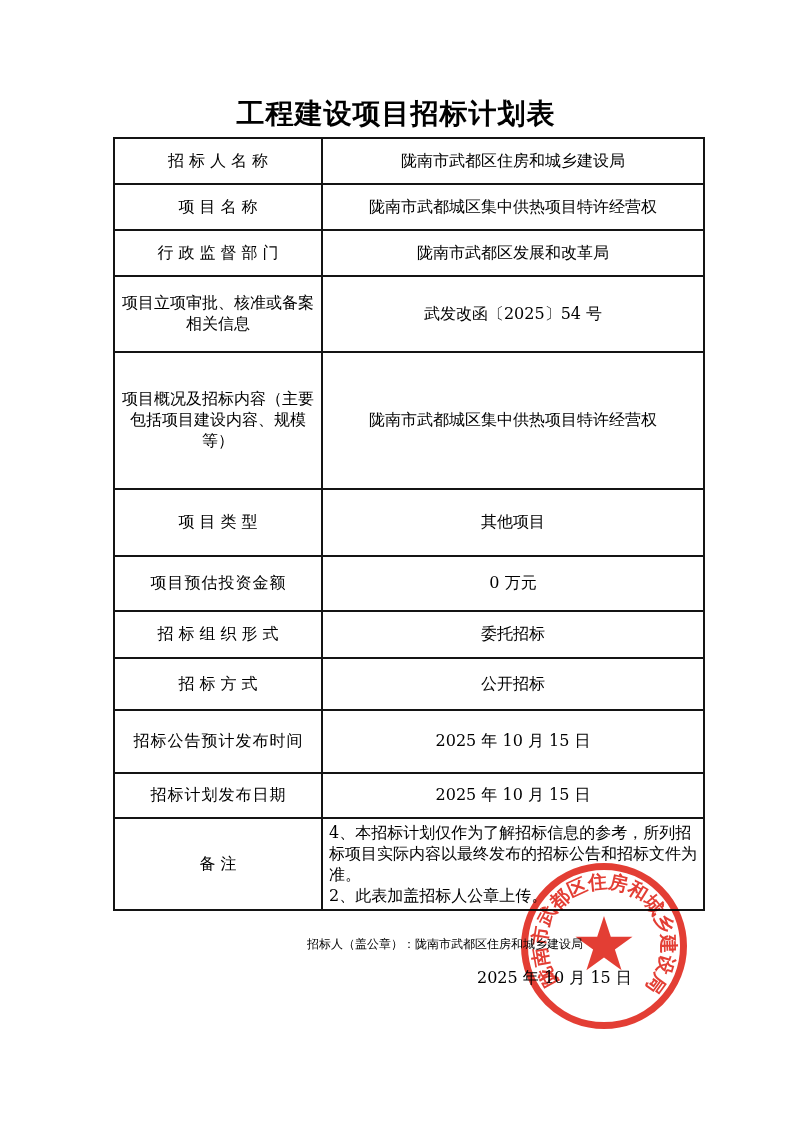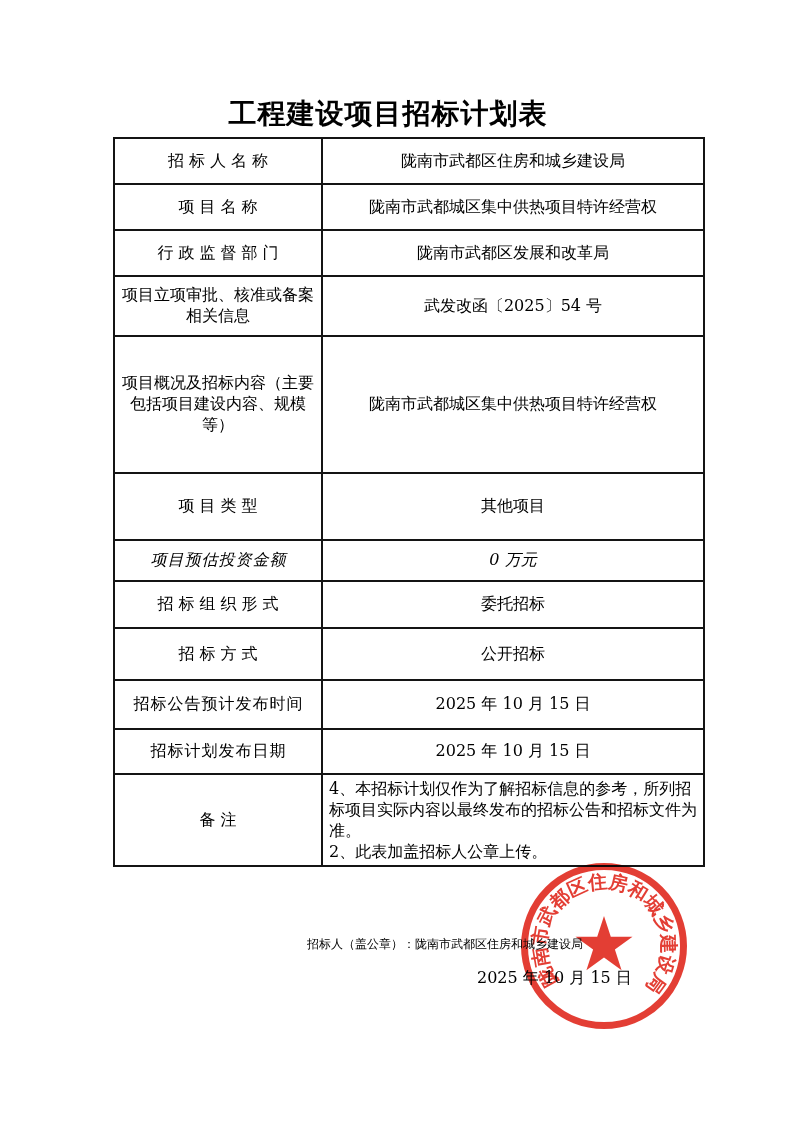--- a/index.html
+++ b/index.html
@@ -13,21 +13,21 @@
     height: 1122px;
     margin: 0 auto;
     background: #ffffff;
     overflow: hidden;
     font-family: "DejaVu Serif", serif;
     color: #000000;
   }
   .doc-title {
     position: absolute;
     top: 95px;
-    left: 0;
+    left: 8px;
     width: 776px;
     text-align: center;
     font-size: 28px;
     font-weight: bold;
     letter-spacing: 1px;
     font-family: "DejaVu Sans", sans-serif;
   }
   table.bid-table {
     position: absolute;
     top: 137px;
@@ -49,27 +49,27 @@
   }
   td.value-cell {
     width: 368px;
     text-align: center;
   }
   td.label-cell.spread { letter-spacing: 5px; text-indent: 5px; margin-top: 36px; }
   td.label-cell.spread-sm { letter-spacing: 1px; text-indent: 1px; }
   tr.r1  { height: 46px; }
   tr.r2  { height: 46px; }
   tr.r3  { height: 46px; }
-  tr.r4  { height: 60px; }
+  tr.r4  { height: 76px; }
   tr.r5  { height: 137px; }
   tr.r6  { height: 67px; }
-  tr.r7  { height: 41px; font-style: italic; }
+  tr.r7  { height: 55px; }
   tr.r8  { height: 47px; }
   tr.r9  { height: 52px; }
-  tr.r10 { height: 49px; border-radius: 9px; }
+  tr.r10 { height: 63px; border-radius: 9px; }
   tr.r11 { height: 45px; }
   tr.r12 { height: 92px; }
   td.remark-cell {
     text-align: left;
     padding: 6px 10px 6px 13px;
   }
   td.remark-cell .remark-line {
     font-size: 16px;
     line-height: 21px;
   }

